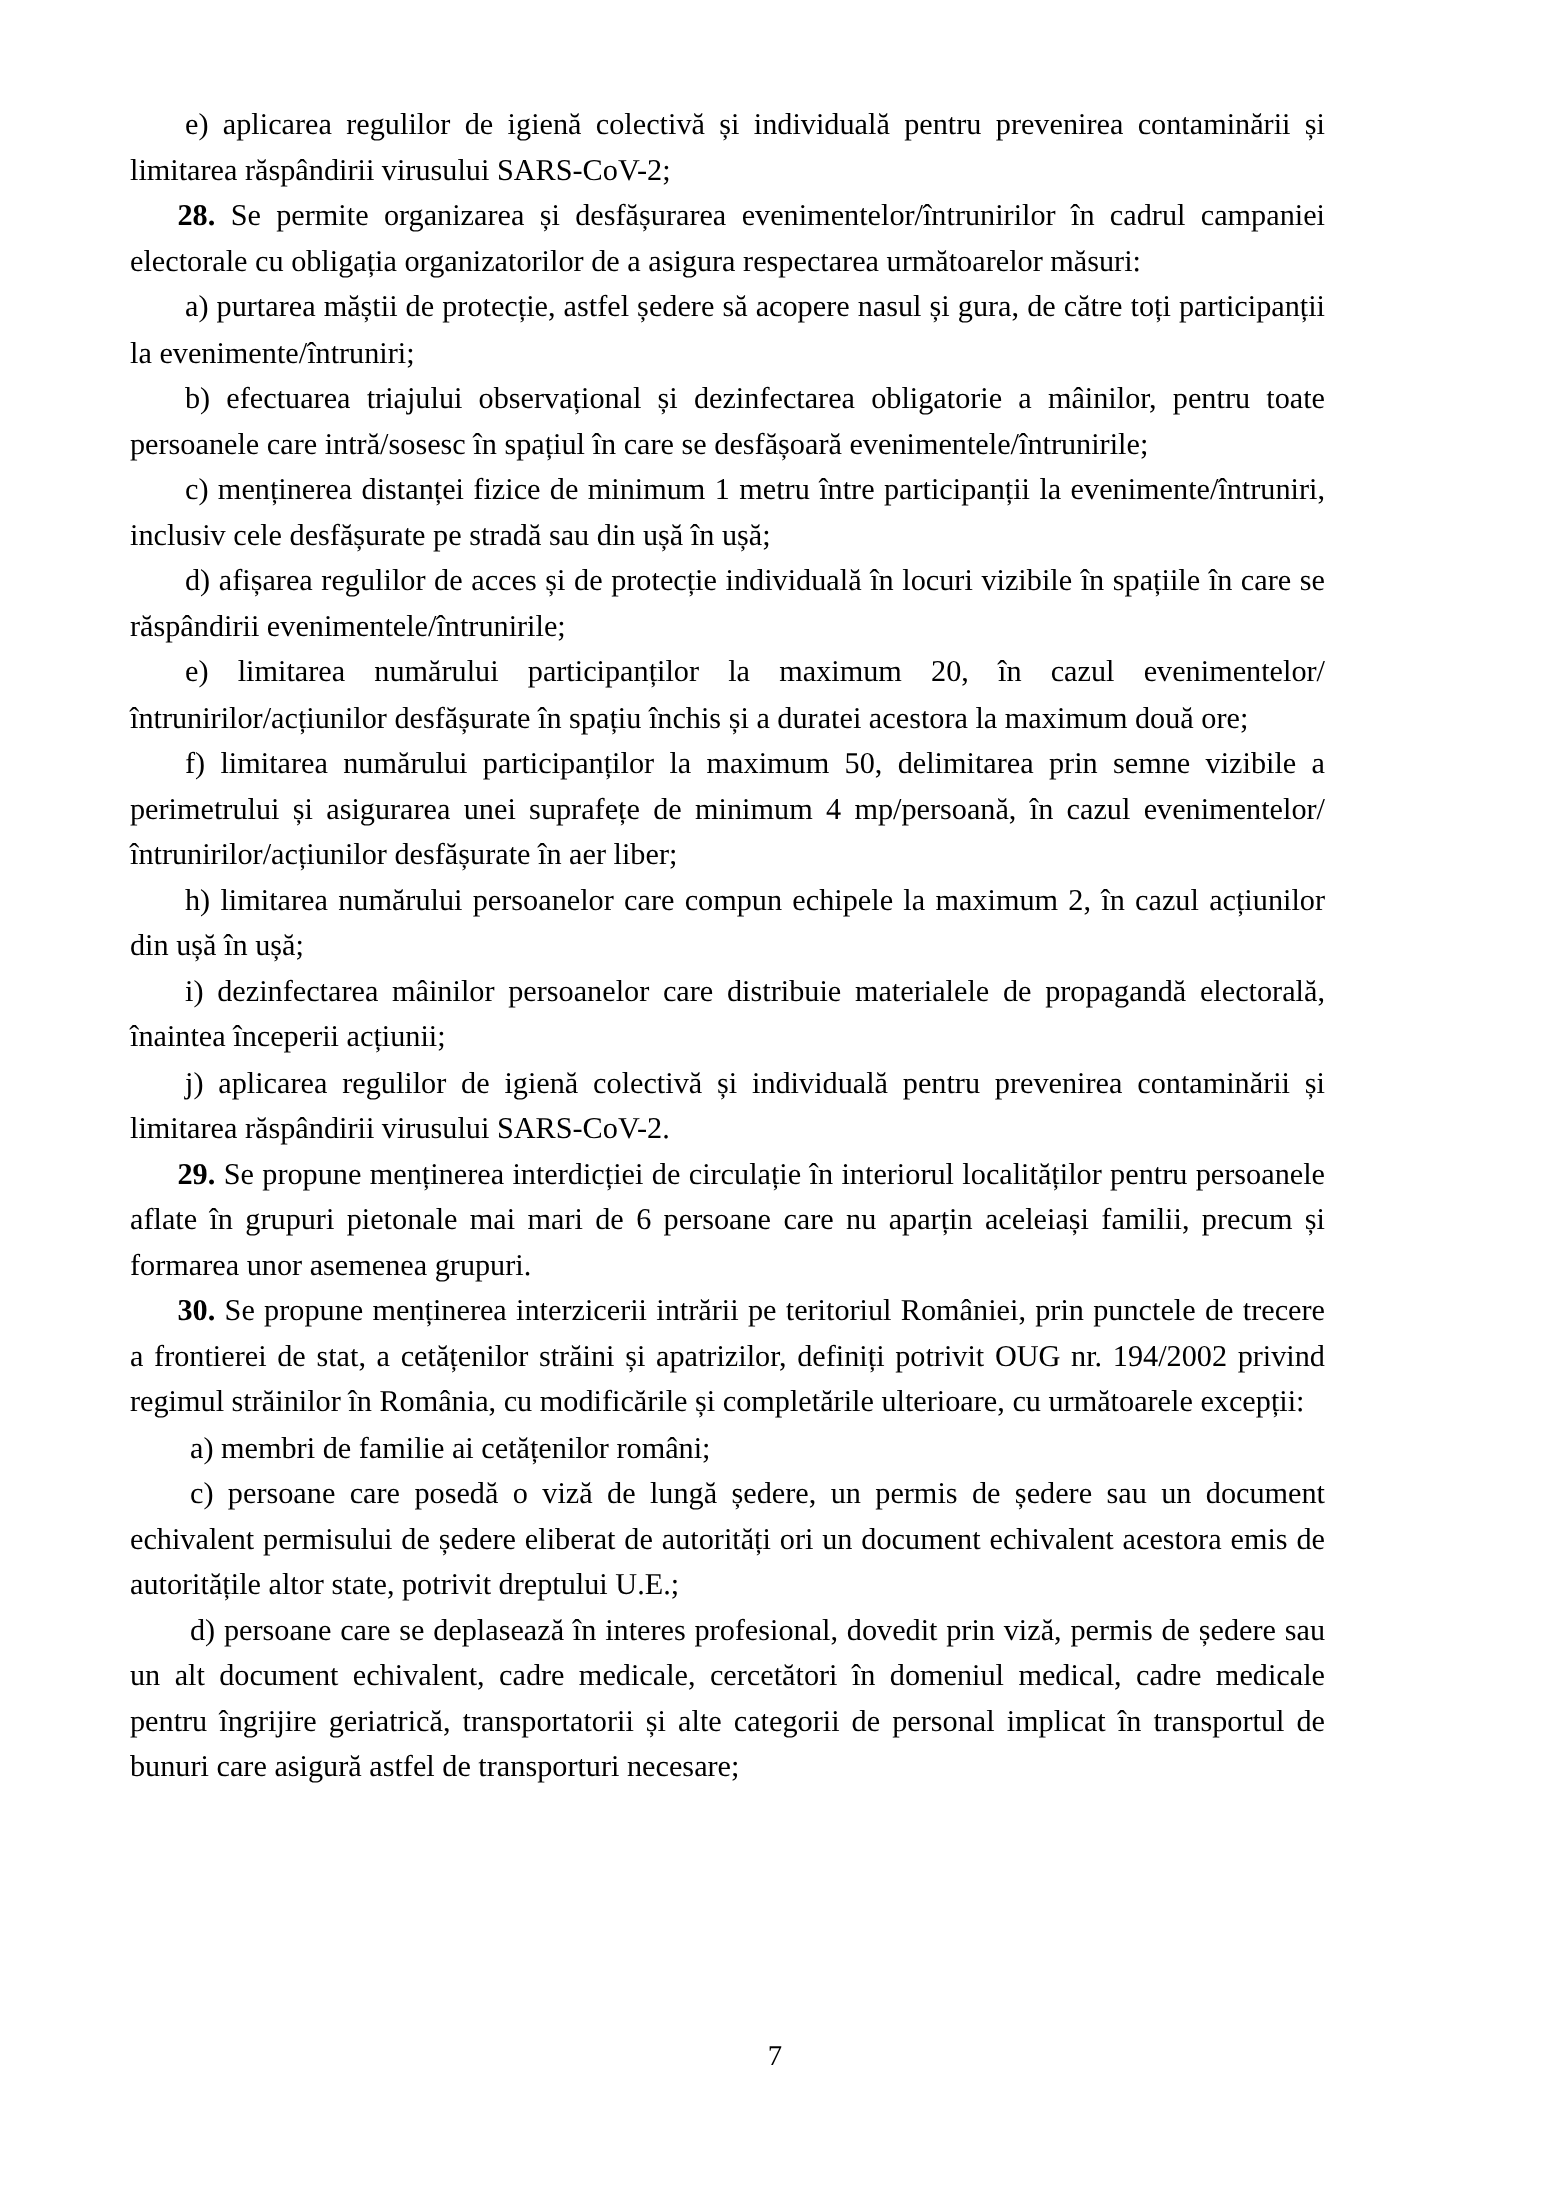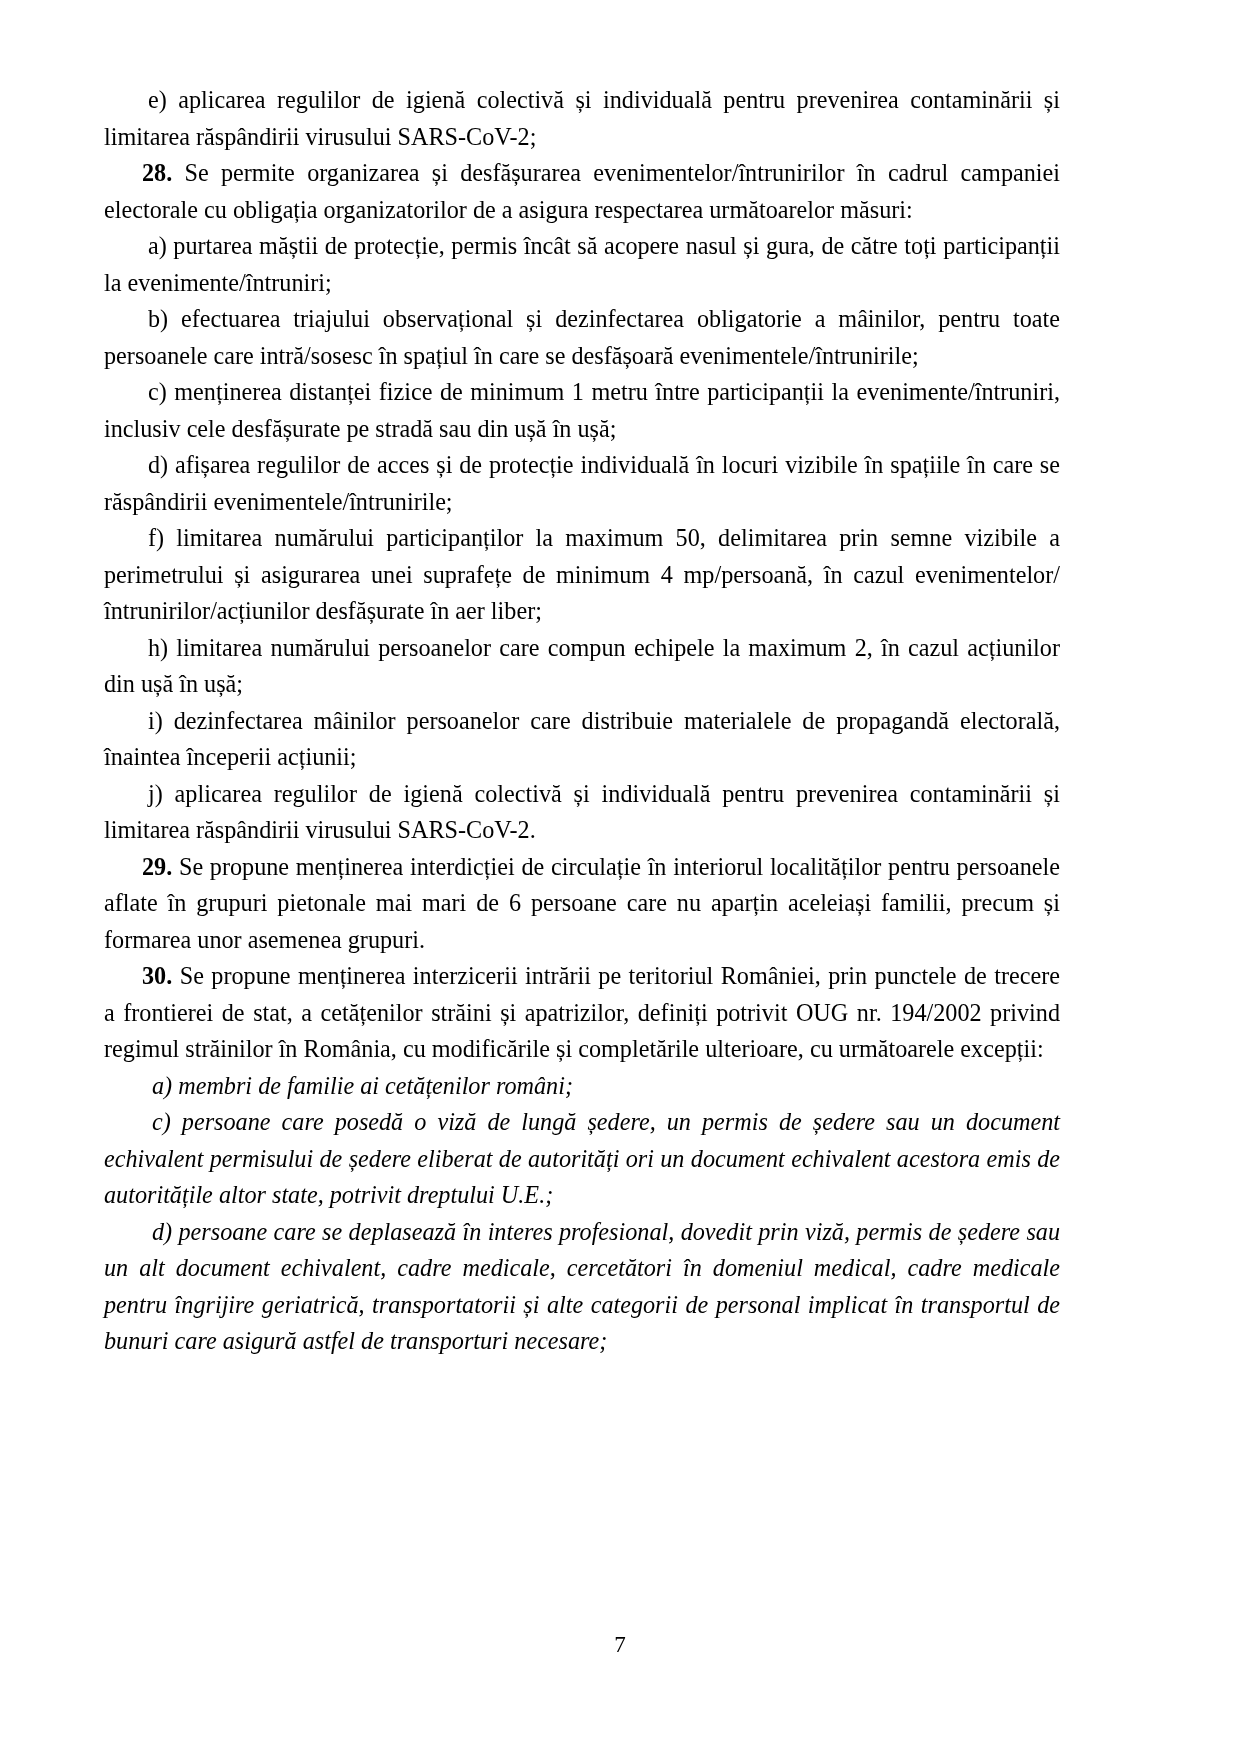--- a/index.html
+++ b/index.html
@@ -38,21 +38,20 @@
     text-justify: inter-word;
     -webkit-hyphens: none;
     hyphens: none;
     text-indent: 44px;
   }
   p.para.indent-small {
     text-indent: 38px;
   }
   p.para.indent-big {
     text-indent: 48px;
-    font-style: italic;
   }
   .num {
     font-weight: bold;
   }
   .pagenum {
     position: absolute;
     left: 0;
     top: 1630px;
     width: 1240px;
     text-align: center;
@@ -64,28 +63,29 @@
 </head>
 <body>
 
 <div class="page">
   <div class="content">
 
     <p class="para"><span>e) aplicarea regulilor de igienă colectivă și individuală pentru prevenirea contaminării și limitarea răspândirii virusului SARS-CoV-2;</span></p>
 
     <p class="para indent-small"><span class="num">28.</span><span> Se permite organizarea și desfășurarea evenimentelor/întrunirilor în cadrul campaniei electorale cu obligația organizatorilor de a asigura respectarea următoarelor măsuri:</span></p>
 
-    <p class="para"><span>a) purtarea măștii de protecție, permis încât să acopere nasul și gura, de către toți participanții la evenimente/întruniri;</span></p>
+    <p class="para"><span>a) purtarea măștii de protecție, astfel ședere să acopere nasul și gura, de către toți participanții la evenimente/întruniri;</span></p>
 
     <p class="para"><span>b) efectuarea triajului observațional și dezinfectarea obligatorie a mâinilor, pentru toate persoanele care intră/sosesc în spațiul în care se desfășoară evenimentele/întrunirile;</span></p>
 
     <p class="para"><span>c) menținerea distanței fizice de minimum 1 metru între participanții la evenimente/întruniri, inclusiv cele desfășurate pe stradă sau din ușă în ușă;</span></p>
 
     <p class="para"><span>d) afișarea regulilor de acces și de protecție individuală în locuri vizibile în spațiile în care se răspândirii evenimentele/întrunirile;</span></p>
 
+    <p class="para"><span>e) limitarea numărului participanților la maximum 20, în cazul evenimentelor/întrunirilor/acțiunilor desfășurate în spațiu închis și a duratei acestora la maximum două ore;</span></p>
 
     <p class="para"><span>f) limitarea numărului participanților la maximum 50, delimitarea prin semne vizibile a perimetrului și asigurarea unei suprafețe de minimum 4 mp/persoană, în cazul evenimentelor/ întrunirilor/acțiunilor desfășurate în aer liber;</span></p>
 
 
     <p class="para"><span>h) limitarea numărului persoanelor care compun echipele la maximum 2, în cazul acțiunilor din ușă în ușă;</span></p>
 
     <p class="para"><span>i) dezinfectarea mâinilor persoanelor care distribuie materialele de propagandă electorală, înaintea începerii acțiunii;</span></p>
 
     <p class="para"><span>j) aplicarea regulilor de igienă colectivă și individuală pentru prevenirea contaminării și limitarea răspândirii virusului SARS-CoV-2.</span></p>
 

